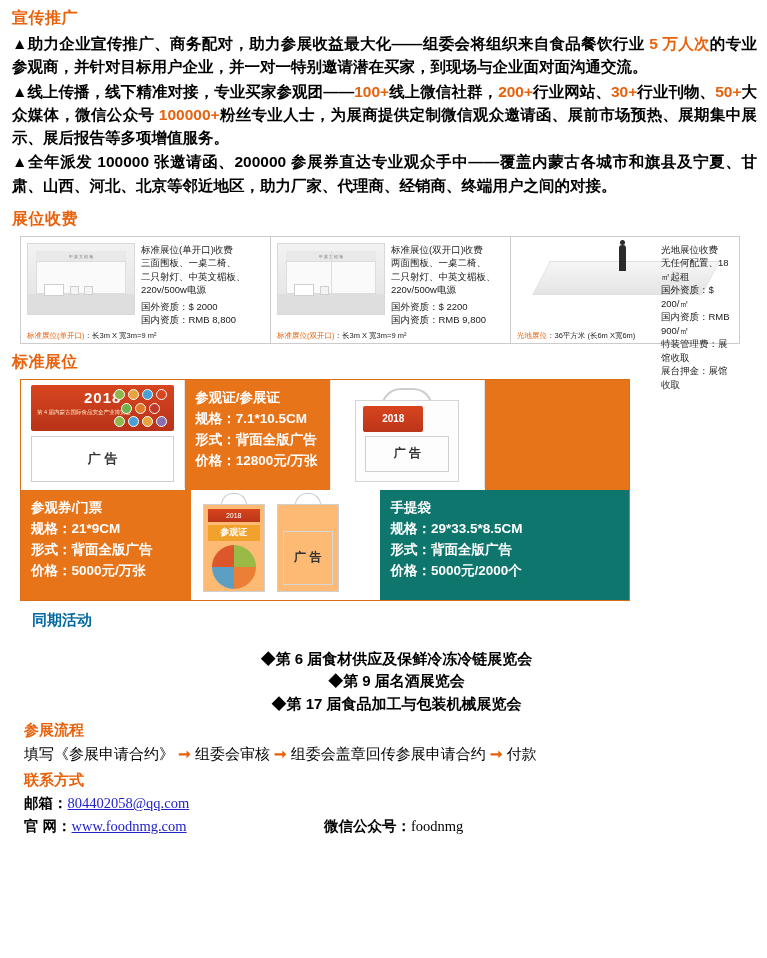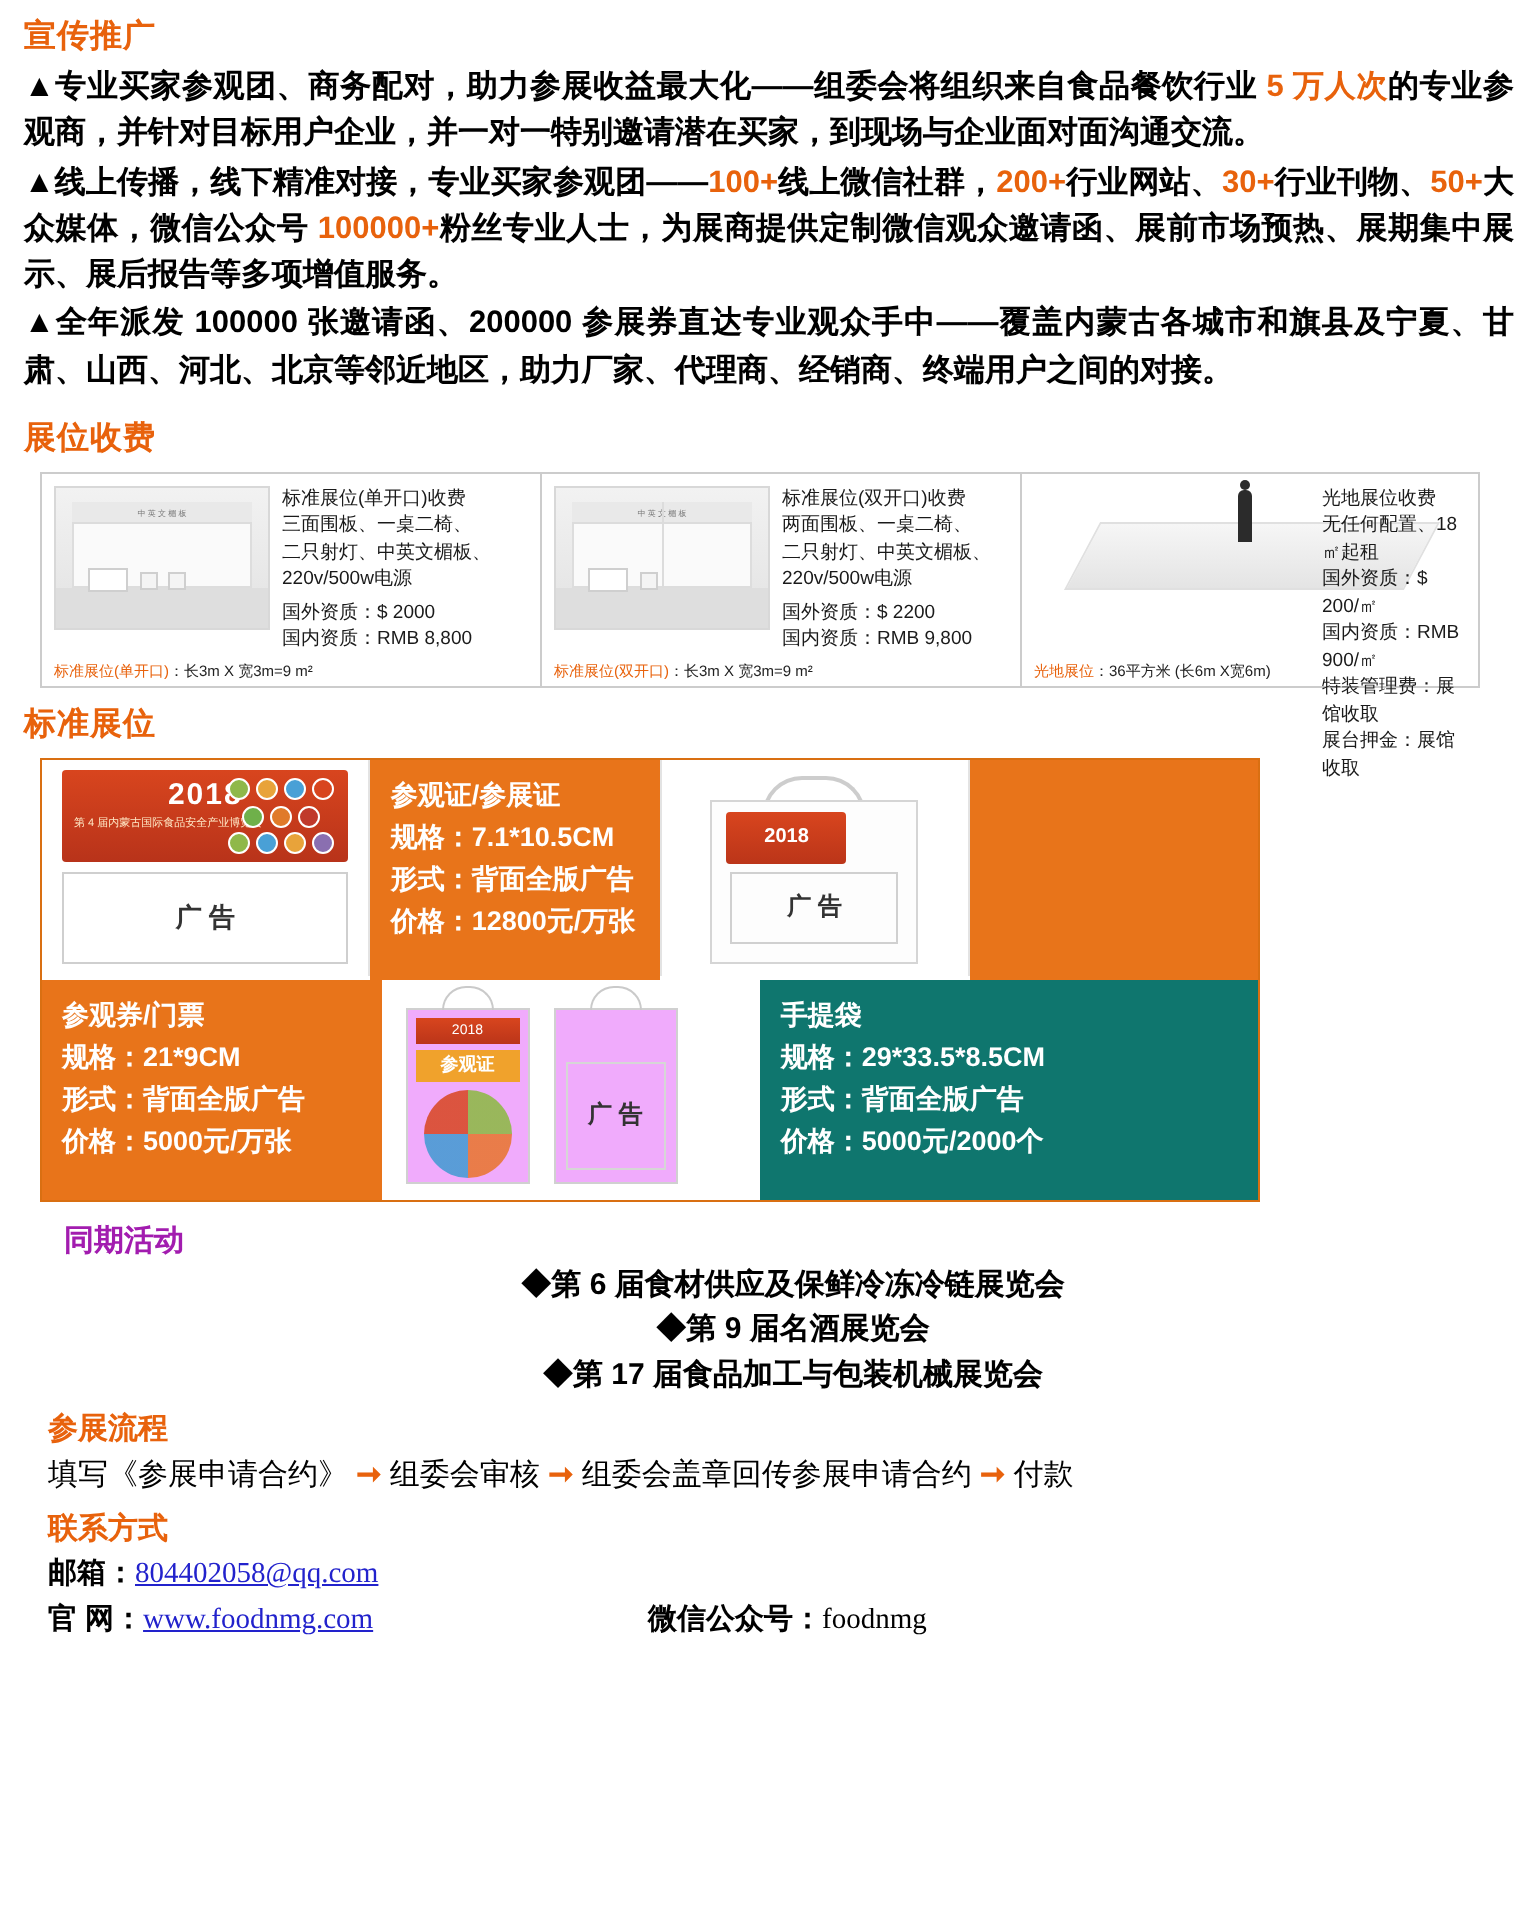--- a/index.html
+++ b/index.html
@@ -188,21 +188,21 @@
   }
   .bag .adbox {
     position: absolute; left: 34px; top: 56px; width: 84px; height: 36px;
     border: 1px solid #d0d0d0; display: flex; align-items: center; justify-content: center;
     font-size: 12px; font-weight: bold; color: #333;
   }
 
   .badges { width: 160px; height: 108px; background: #fff; position: relative; }
   .badge {
     position: absolute; top: 14px; width: 62px; height: 88px;
-    border: 1px solid #d0d0d0; background: #f0abfc;
+    border: 1px solid #d0d0d0; background: #fdba74;
   }
   .badge.b1 { left: 12px; }
   .badge.b2 { left: 86px; }
   .badge .strap {
     position: absolute; left: 50%; top: -12px; transform: translateX(-50%);
     width: 26px; height: 12px; border: 1px solid #cacaca; border-bottom: none;
     border-radius: 13px 13px 0 0;
   }
   .badge .hd {
     position: absolute; left: 4px; top: 4px; right: 4px; height: 13px;
@@ -221,21 +221,21 @@
   }
   .badge .adbox {
     position: absolute; left: 5px; top: 26px; right: 5px; bottom: 6px;
     border: 1px solid #d6d6d6; display: flex; align-items: center; justify-content: center;
     font-size: 12px; font-weight: bold; color: #333;
   }
 
   
   .act-wrap { margin: 10px 0 0 20px; }
   .act-title {
-    color: #a21caf; font-weight: bold; font-size: 15px; margin-bottom: 2px;
+    color: #0369a1; font-weight: bold; font-size: 15px; margin-bottom: 18px;
   }
   .act-item {
     font-weight: bold; font-size: 15px; line-height: 1.5; margin-left: 4px; text-align: center;
   }
   .flow-title {
     color: #E8620C; font-weight: bold; font-size: 15px; margin: 6px 0 2px 12px;
   }
   .flow {
     font-size: 15px; font-weight: normal; margin-left: 12px; line-height: 1.6;
   }
@@ -253,21 +253,21 @@
 </style>
 </head>
 <body>
 
 <div class="page">
 
   <div>
     <div class="sec-title">宣传推广</div>
 
     <p class="para">
-      <span>▲专业买家参观团、商务配对，助力参展收益最大化——</span><span>组委会将组织来自食品餐饮行业 </span><span class="or">5 万人次</span><span>的专业参观商，并针对目标用户企业，并一对一特别邀请潜在买家，到现场与企业面对面沟通交流。</span>
+      <span>▲助力企业宣传推广、商务配对，助力参展收益最大化——</span><span>组委会将组织来自食品餐饮行业 </span><span class="or">5 万人次</span><span>的专业参观商，并针对目标用户企业，并一对一特别邀请潜在买家，到现场与企业面对面沟通交流。</span>
     </p>
 
     <p class="para">
       <span>▲线上传播，线下精准对接，专业买家参观团——</span><span class="or">100+</span><span>线上微信社群，</span><span class="or">200+</span><span>行业网站、</span><span class="or">30+</span><span>行业刊物、</span><span class="or">50+</span><span>大众媒体，微信公众号 </span><span class="or">100000+</span><span>粉丝专业人士，为展商提供定制微信观众邀请函、展前市场预热、展期集中展示、展后报告等多项增值服务。</span>
     </p>
 
     <p class="para">
       <span>▲全年派发 100000 张邀请函、200000 参展券直达专业观众手中——</span><span>覆盖内蒙古各城市和旗县及宁夏、甘肃、山西、河北、北京等邻近地区，助力厂家、代理商、经销商、终端用户之间的对接。</span>
     </p>
   </div>

